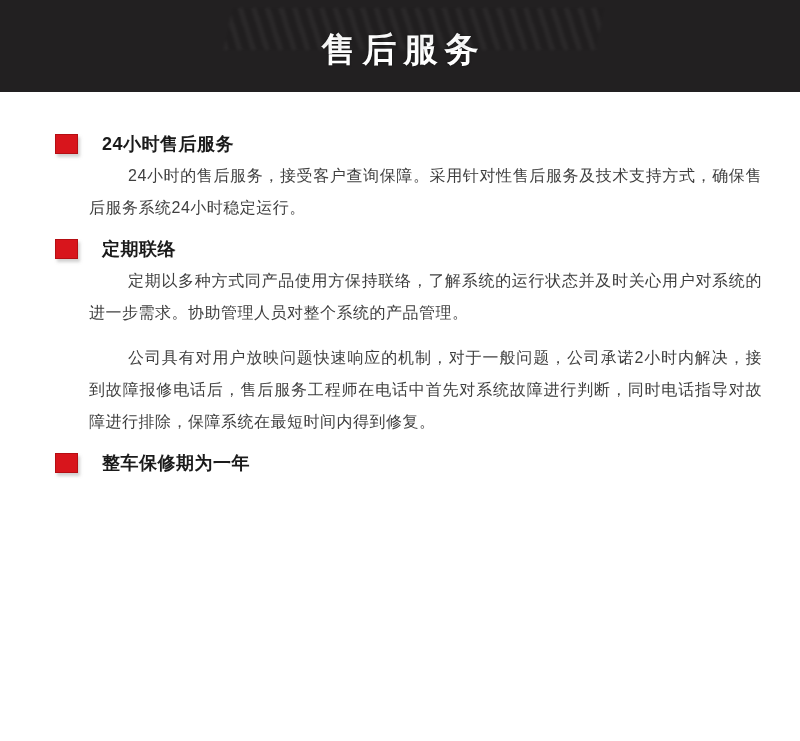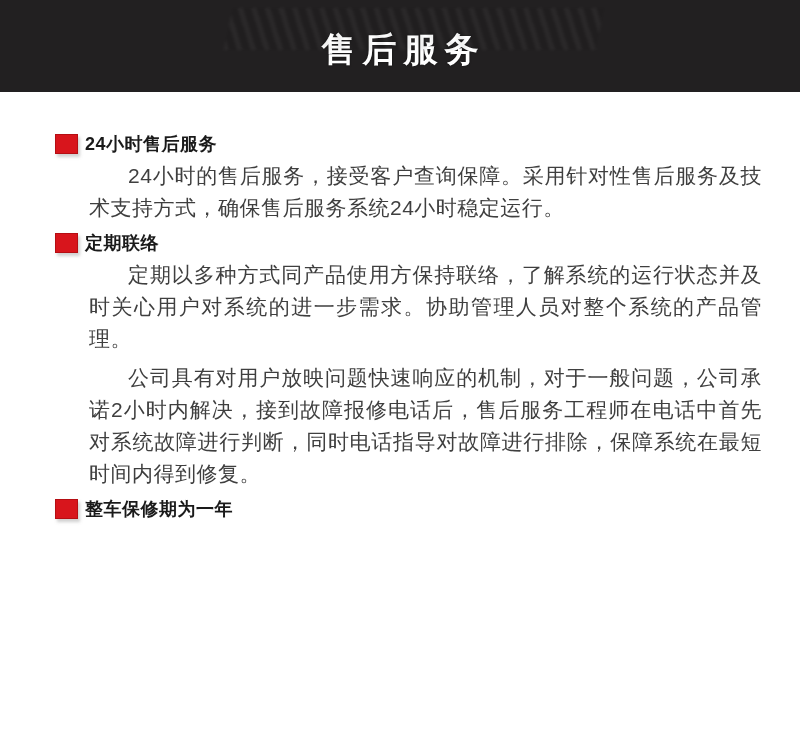--- a/index.html
+++ b/index.html
@@ -59,47 +59,47 @@
     letter-spacing: 7px;
     text-indent: 7px; 
     line-height: 1;
     text-shadow: 0 0 2px rgba(0,0,0,0.6);
   }
 
   
   .content {
     padding: 40px 38px 0 55px;
   }
-  .sec { margin-top: 7px; }
+  .sec { margin-top: 13px; }
   .sec:first-child { margin-top: 0; }
   .sec-head {
     display: flex;
     align-items: center;
-    gap: 7px;
+    gap: 24px;
     height: 24px;
     margin-bottom: 4px;
   }
   .bullet {
     flex: 0 0 auto;
     width: 23px;
     height: 20px;
     background: var(--accent-red, #d8151c);
     border: 1px solid #b50e13;
     box-shadow: 2px 3px 3px rgba(120,120,120,0.35);
   }
   .sec-title {
     margin: 0;
     font-size: 18px;
     font-weight: bold;
     color: var(--heading-text, #1a1a1a);
     letter-spacing: 0.5px;
   }
   .para {
     margin: 0 0 0 34px;
-    font-size: 21px;
+    font-size: 16px;
     line-height: 32px;
     color: var(--body-text, #3f3f3f);
     text-indent: 39px;
     text-align: justify;
     letter-spacing: 0.5px;
   }
 </style>
 </head>
 <body>
 

